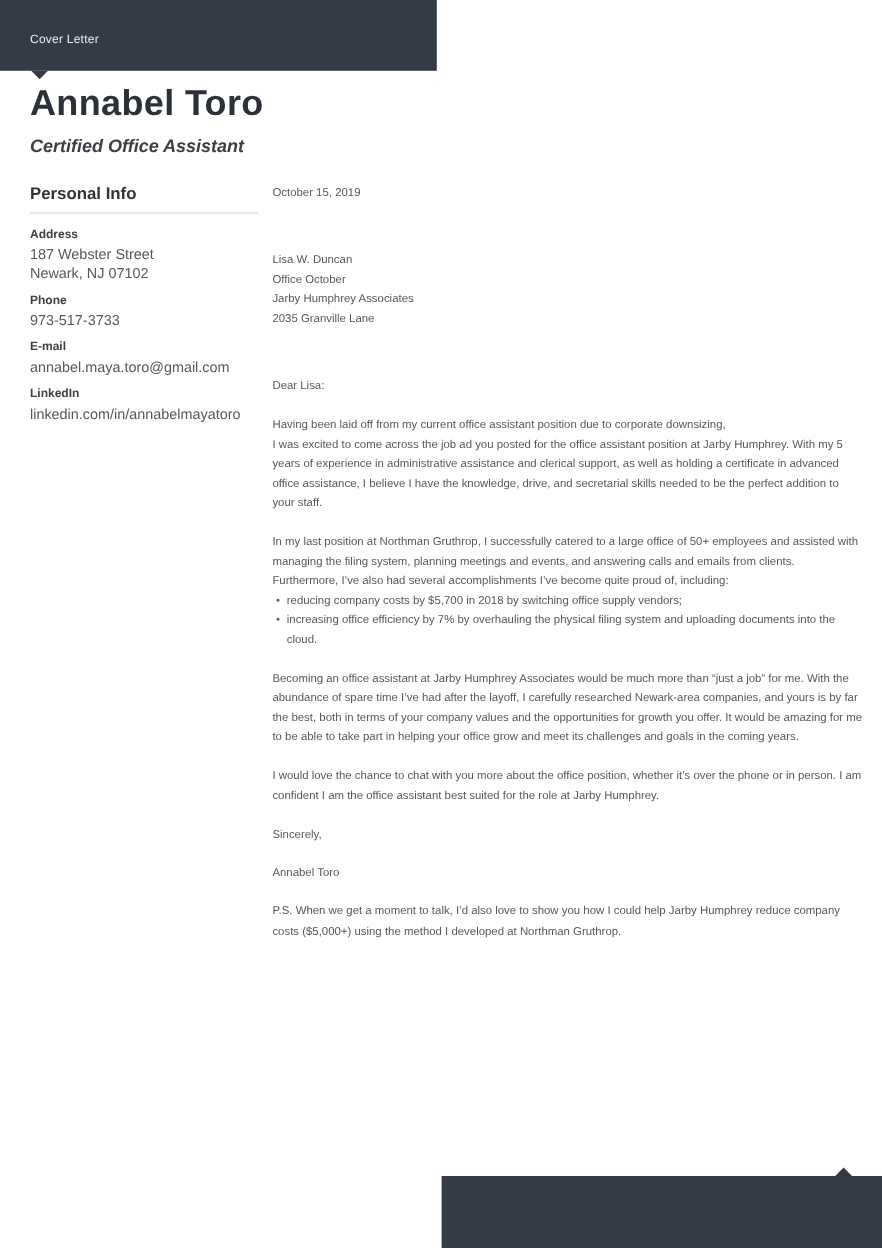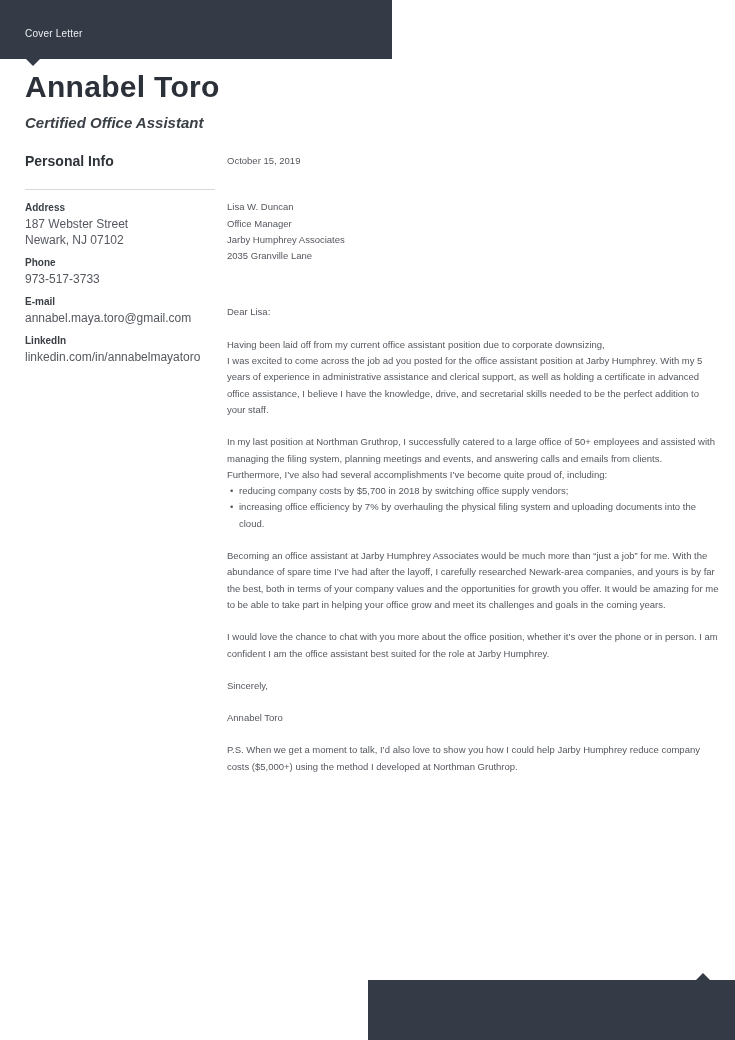--- a/index.html
+++ b/index.html
@@ -12,21 +12,21 @@
   *{margin:0;padding:0;box-sizing:border-box;}
   html,body{width:735px;height:1040px;}
   body{
     position:relative;
     background:#ffffff;
     font-family:"Liberation Sans","DejaVu Sans",sans-serif;
     overflow:hidden;
   }
   
   .header-bar{
-    position:absolute;top:0;left:0;width:392px;height:59px;
+    position:absolute;top:0;left:0;width:364px;height:59px;
     background:var(--dark);
     display:flex;align-items:center;
     padding:8px 0 0 25px;
   }
   .header-tab{color:#eceef0;font-size:10px;letter-spacing:.2px;}
   .header-notch{
     position:absolute;top:59px;left:26px;width:0;height:0;
     border-left:7px solid transparent;border-right:7px solid transparent;
     border-top:7px solid var(--dark);
   }
@@ -36,28 +36,28 @@
     font-size:30px;font-weight:bold;color:var(--name);letter-spacing:.3px;line-height:1.15;
   }
   .candidate-title{
     margin-top:9px;font-size:15px;font-style:italic;color:#3b4046;font-weight:bold;
   }
   
   .columns{position:absolute;top:153px;left:25px;display:flex;}
   .sidebar{width:190px;flex:0 0 190px;}
   .sidebar-heading{
     font-size:14px;font-weight:bold;color:#2e333a;
-    padding-bottom:20px;border-bottom:1px solid var(--rule);margin-bottom:10px;
+    padding-bottom:8px;border-bottom:1px solid var(--rule);margin-bottom:10px;
   }
   .field-group{margin-bottom:7px;}
   .field-label{font-size:10px;font-weight:bold;color:var(--label);line-height:16px;}
   .field-line{font-size:12px;color:var(--body);line-height:16px;}
   .main-column{width:492px;flex:0 0 492px;margin-left:12px;color:var(--body);font-size:9.5px;line-height:16.3px;}
   .block{margin-bottom:16px;}
-  .date-line{margin-bottom:30px;}
+  .date-line{margin-bottom:40px;}
   .recipient-block{margin-bottom:40px;}
   .paragraph{white-space:pre-line;}
   .bullet-list{list-style:none;}
   .bullet-item{display:flex;}
   .bullet-dot{flex:0 0 12px;padding-left:3px;}
   .bullet-text{flex:1;}
   .tight{margin-bottom:0;}
   
   .footer-bar{
     position:absolute;left:368px;right:0;top:980px;height:60px;
@@ -107,21 +107,21 @@
       <div class="field-label">LinkedIn</div>
       <div class="field-line">linkedin.com/in/annabelmayatoro</div>
     </div>
   </div>
 
   <div class="main-column">
     <div class="date-line">October 15, 2019</div>
 
     <div class="recipient-block">
       <div>Lisa W. Duncan</div>
-      <div>Office Manager</div>
+      <div>Office October</div>
       <div>Jarby Humphrey Associates</div>
       <div>2035 Granville Lane</div>
     </div>
 
     <div class="block">Dear Lisa:</div>
 
     <div class="block paragraph">Having been laid off from my current office assistant position due to corporate downsizing,
 I was excited to come across the job ad you posted for the office assistant position at Jarby Humphrey. With my 5 years of experience in administrative assistance and clerical support, as well as holding a certificate in advanced office assistance, I believe I have the knowledge, drive, and secretarial skills needed to be the perfect addition to your staff.</div>
 
     <div class="block tight paragraph">In my last position at Northman Gruthrop, I successfully catered to a large office of 50+ employees and assisted with managing the filing system, planning meetings and events, and answering calls and emails from clients. Furthermore, I’ve also had several accomplishments I’ve become quite proud of, including:</div>

